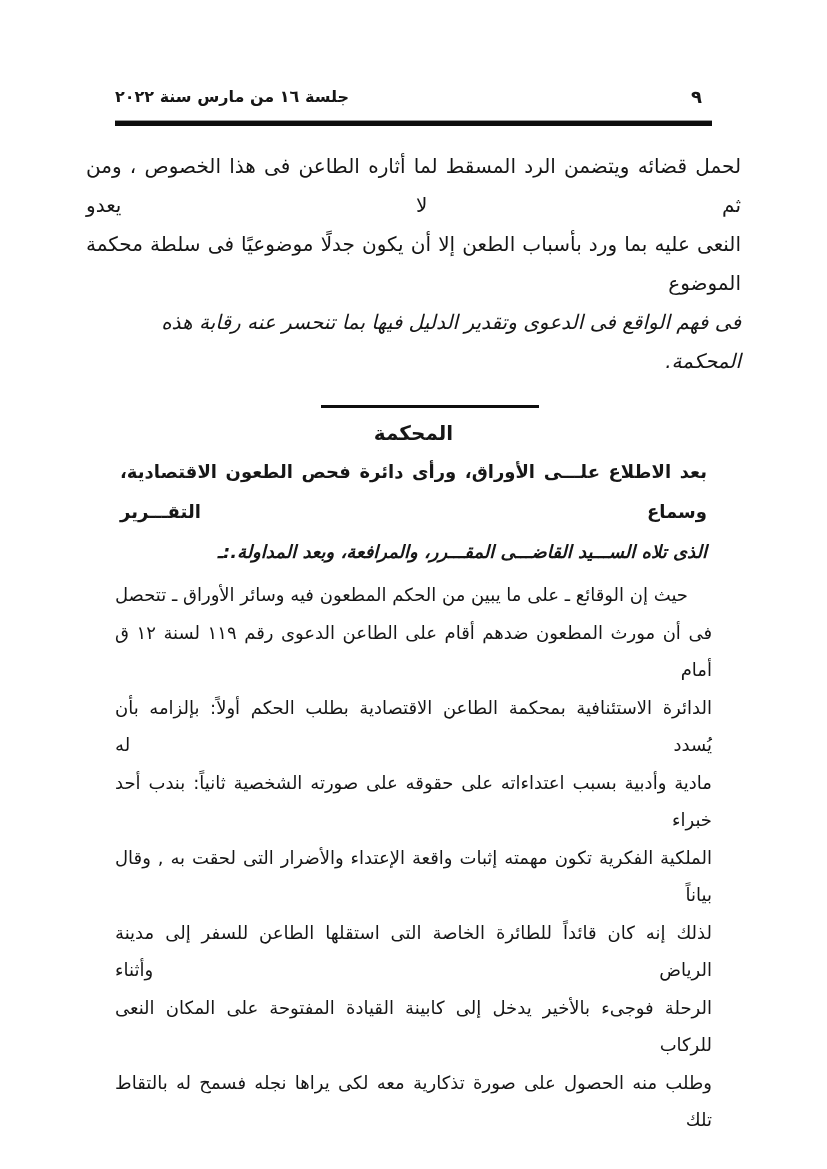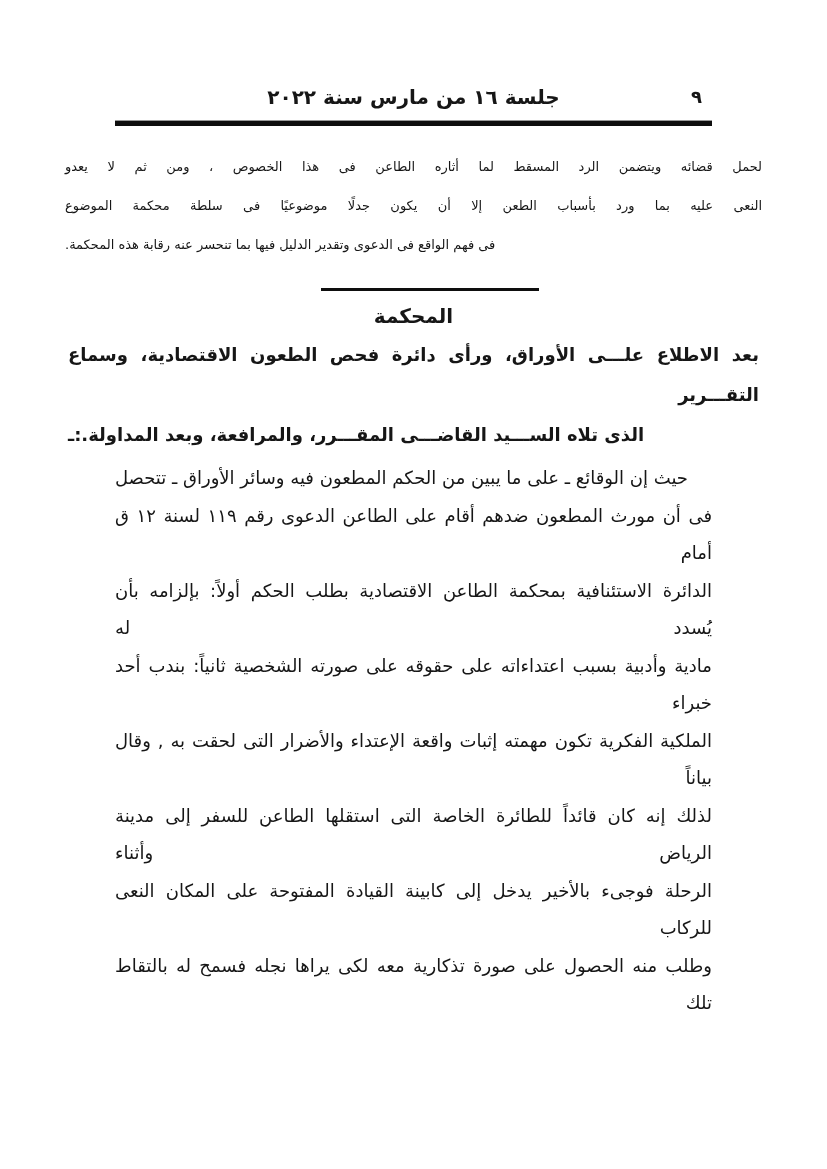--- a/index.html
+++ b/index.html
@@ -14,63 +14,64 @@
     color: #161616;
     overflow: hidden;
   }
   
   .header {
     position: relative;
     margin: 0 115px;
     padding-top: 84px;
   }
   .session-title {
-    text-align: center;
+    text-align: left;
     font-weight: bold;
-    font-size: 20px;
+    font-size: 16px;
     line-height: 26px;
   }
   .page-number {
     position: absolute;
     top: 84px;
     right: 10px;
     font-weight: bold;
     font-size: 18px;
     line-height: 26px;
   }
   .header-rule {
     margin: 10px 115px 0;
     height: 5px;
     background: #0e0e0e;
     border-top: 1px solid #9a9a9a;
   }
   
   .intro {
-    margin: 21px 65px 0;
-    font-size: 13px;
+    margin: 21px 86px 0;
+    font-size: 20px;
     line-height: 39px;
   }
   .preamble {
-    margin: 5px 68px 0;
+    margin: 5px 120px 0;
     font-size: 18px;
     font-weight: bold;
     line-height: 40px;
   }
   .facts {
     margin: 4px 115px 0;
     font-size: 18px;
     line-height: 37.5px;
   }
   .jl {            
     text-align: justify;
     text-align-last: justify;
     white-space: normal;
   }
   .el {            
-    text-align: left;
+    text-align: right;
+    font-style: italic;
   }
   .indent { padding-right: 24px; }
   
   .section-divider {
     width: 218px;
     height: 3px;
     background: #0e0e0e;
     margin: 24px auto 0;
     position: relative;
     left: 16px; 

